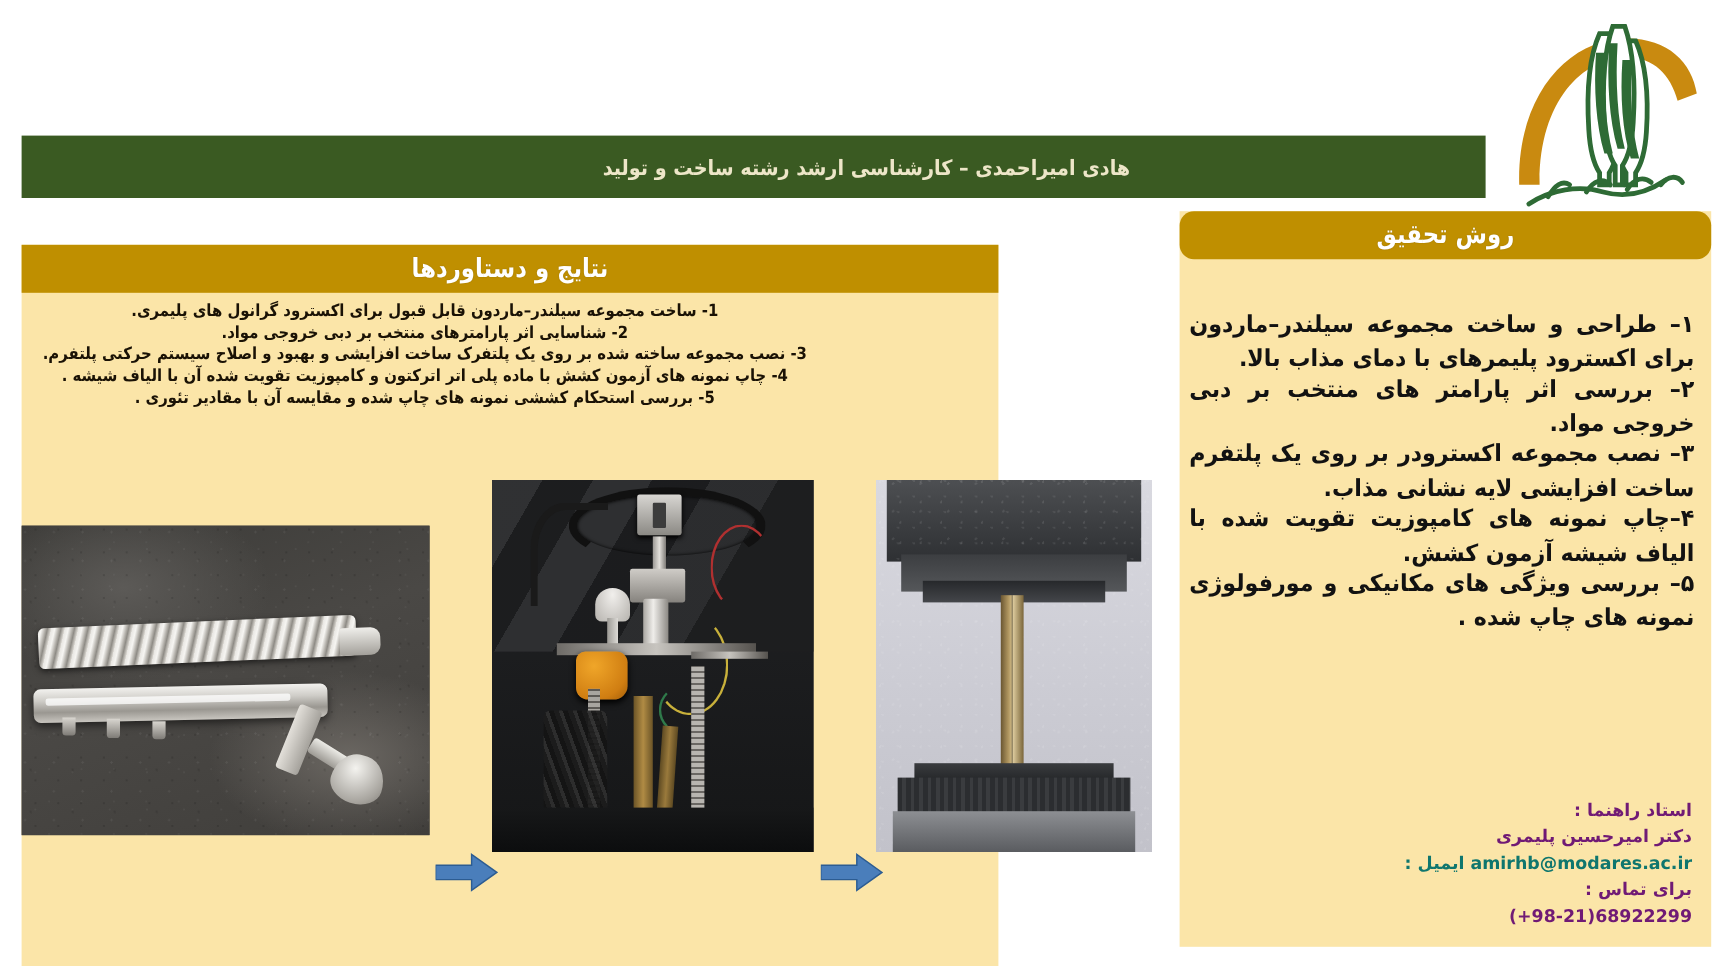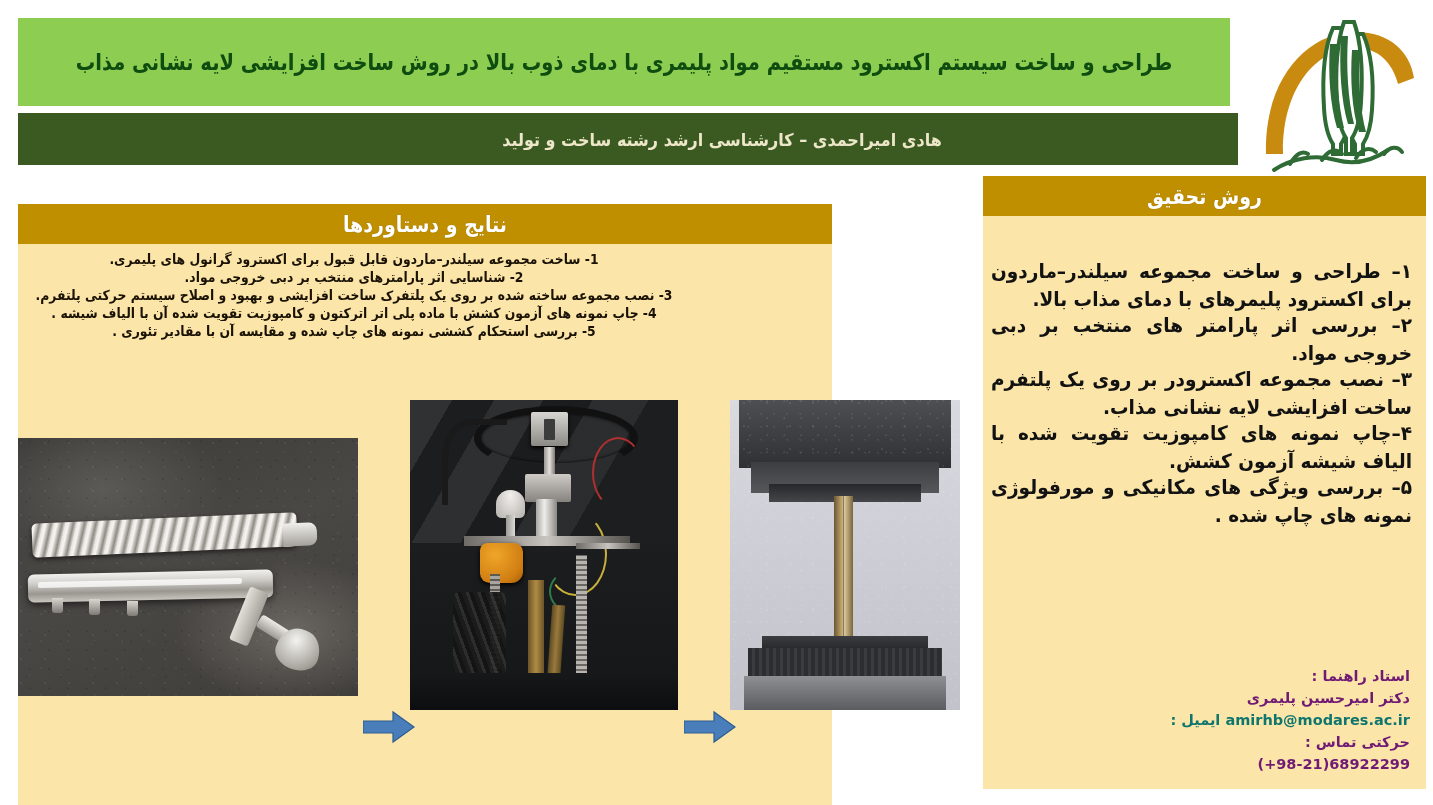--- a/index.html
+++ b/index.html
@@ -208,21 +208,21 @@
   .a1{left:345px;top:506px;}
   .a2{left:666px;top:506px;}
 
   
   .method-panel{
     position:absolute;left:983px;top:176px;width:443px;height:613px;
     background:#FBE5A8;
   }
   .method-head{
     position:absolute;left:0;top:0;width:100%;height:40px;
-    background:#BF8F00;display:flex;align-items:center;justify-content:center;
+    background:#BF8F00;display:flex;align-items:center;justify-content:center;border-radius:12px;
   }
   .method-head-text{
     direction:rtl;font-size:19px;font-weight:bold;color:#ffffff;
     white-space:nowrap;transform:scaleY(1.15);
     text-shadow:0 0 1px rgba(0,0,0,.25);
   }
   .method-list{
     position:absolute;right:14px;left:8px;top:82px;
     direction:rtl;text-align:justify;text-align-last:right;
   }
@@ -237,23 +237,20 @@
   .c-line{font-size:14.5px;font-weight:bold;color:#701a75;line-height:22px;}
   .c-line.ltr{direction:ltr;text-align:right;font-family:"DejaVu Sans","Liberation Sans",sans-serif;}
   .c-mix{font-size:14.5px;font-weight:bold;color:#0f766e;line-height:22px;direction:rtl;}
   .c-mix .val{direction:ltr;unicode-bidi:embed;}
 </style>
 </head>
 <body>
 
 <div class="poster">
 
-  <div class="title-bar">
-    <div class="title-text">طراحی و ساخت سیستم اکسترود مستقیم مواد پلیمری با دمای ذوب بالا در روش ساخت افزایشی لایه نشانی مذاب</div>
-  </div>
 
   <div class="author-bar">
     <div class="author-text">هادی امیراحمدی – کارشناسی ارشد رشته ساخت و تولید</div>
   </div>
 
   <div class="logo-box">
     <svg class="logo-svg" viewBox="0 0 190 172">
       <path d="M28 150 C26 74 70 28 118 28 C152 28 172 48 176 74 L160 80 C154 58 140 44 118 44 C80 44 44 82 45 150 Z" fill="#C98A10"></path>
       <path d="M95 24 C86 44 84 72 86 104 C87 122 91 134 95 140 L95 150 L103 150 L103 140 C107 134 111 122 112 104 C114 72 112 44 103 24 Z" fill="#ffffff" stroke="#2E6B35" stroke-width="4"></path>
       <path d="M117 30 C108 50 106 76 108 106 C109 122 113 134 117 140 L117 150 L125 150 L125 140 C129 134 133 122 134 106 C136 76 134 50 125 30 Z" fill="#ffffff" stroke="#2E6B35" stroke-width="4"></path>
@@ -363,18 +360,18 @@
       <div class="m-item">۵– بررسی ویژگی های مکانیکی و مورفولوژی نمونه های چاپ شده .</div>
     </div>
 
     <div class="contact">
       <div class="c-line">استاد راهنما :</div>
       <div class="c-line">دکتر امیرحسین پلیمری</div>
       <div class="c-mix">
         <span class="val">amirhb@modares.ac.ir</span>
         <span>ایمیل :</span>
       </div>
-      <div class="c-line">حرکتی تماس :</div>
+      <div class="c-line">برای تماس :</div>
       <div class="c-line ltr">(+98-21)68922299</div>
     </div>
   </div>
 
 </div>
 
 </body></html>

